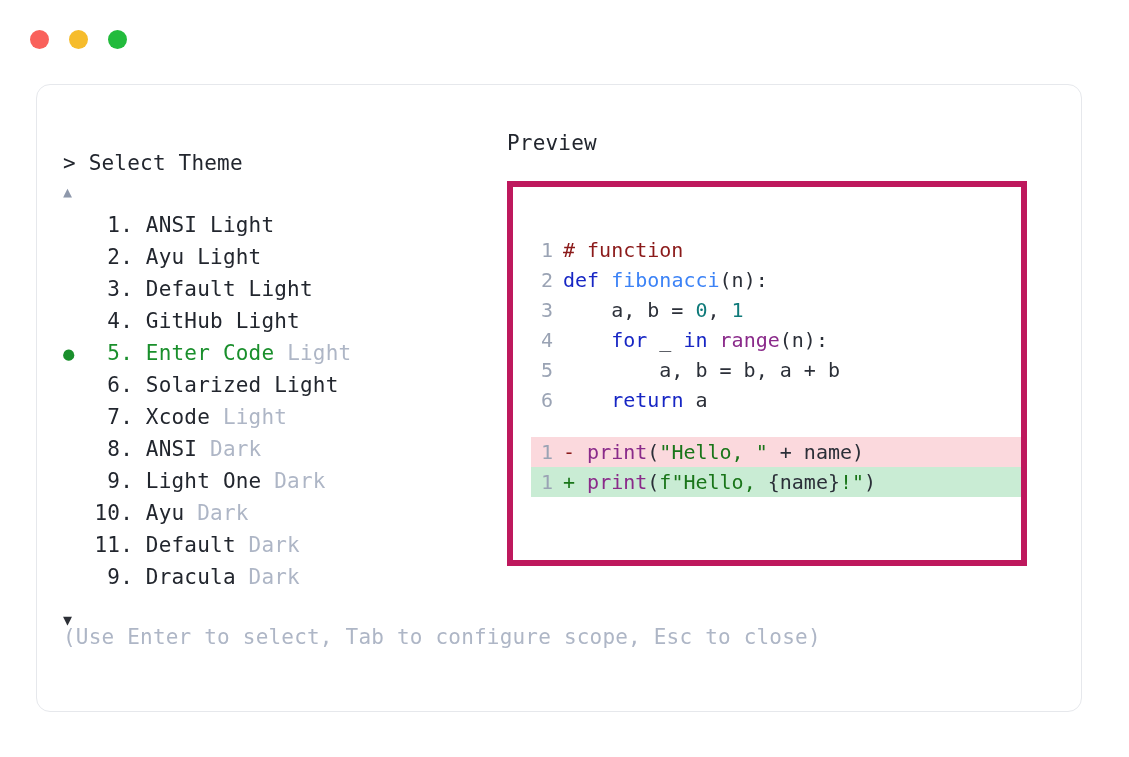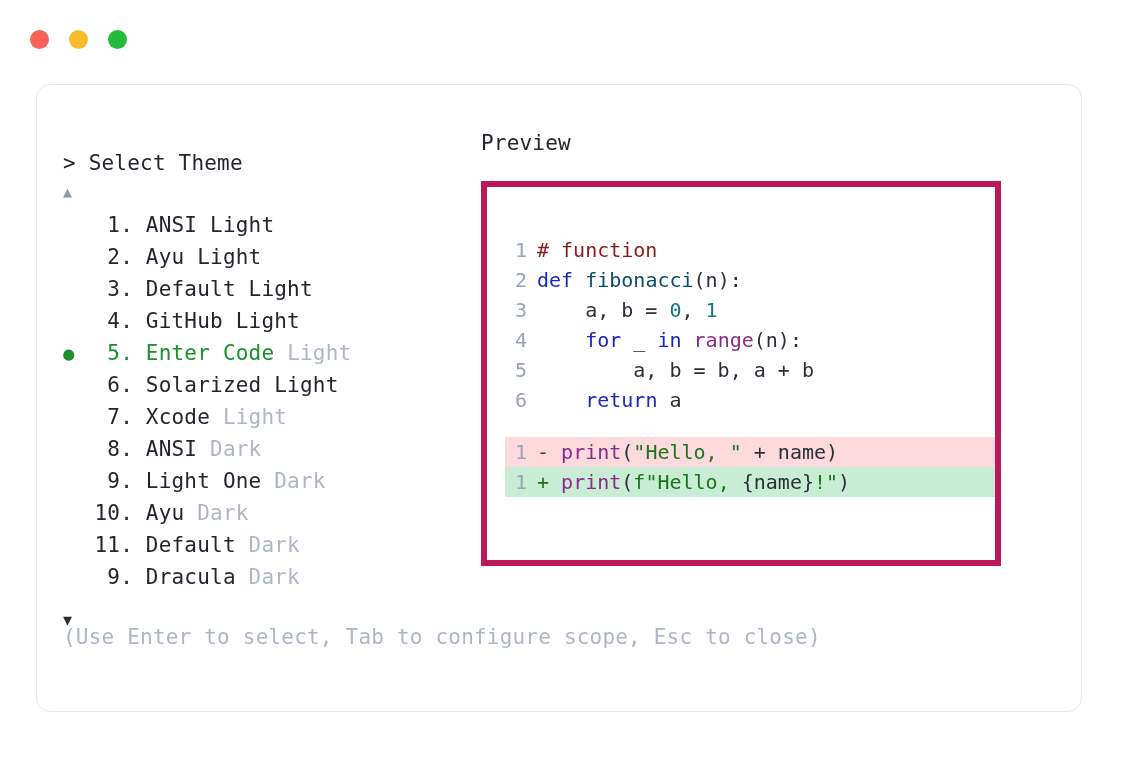--- a/index.html
+++ b/index.html
@@ -130,21 +130,21 @@
     font-size: 21px;
     line-height: 28px;
     color: #aeb6c6;
     letter-spacing: 0.2px;
     white-space: pre;
   }
 
   
   .right-col {
     position: absolute;
-    left: 444px;
+    left: 470px;
     top: 44px;
   }
   .preview-title {
     font-size: 21px;
     line-height: 28px;
     color: #22262e;
     letter-spacing: 0.2px;
     white-space: pre;
   }
   .preview-box {
@@ -171,21 +171,21 @@
     width: 22px;
     text-align: right;
     color: #9aa3b4;
     margin-right: 10px;
   }
   .blank-line { height: 22px; }
 
   
   .tok-comment { color: #8b1a1a; }
   .tok-kw      { color: #1726c4; }
-  .tok-fn      { color: #0c4a6e; }
+  .tok-fn      { color: #3b82f6; }
   .tok-plain   { color: #2b2f38; }
   .tok-num     { color: #0f7a7a; }
   .tok-str     { color: #197519; }
   .tok-builtin { color: #8a2a8a; }
 
   
   .diff-line { display: block; height: 30px; }
   .diff-del { background: #fbd9dd; }
   .diff-add { background: #c9ecd4; }
   .diff-del .ln, .diff-add .ln { color: #9aa3b4; }

